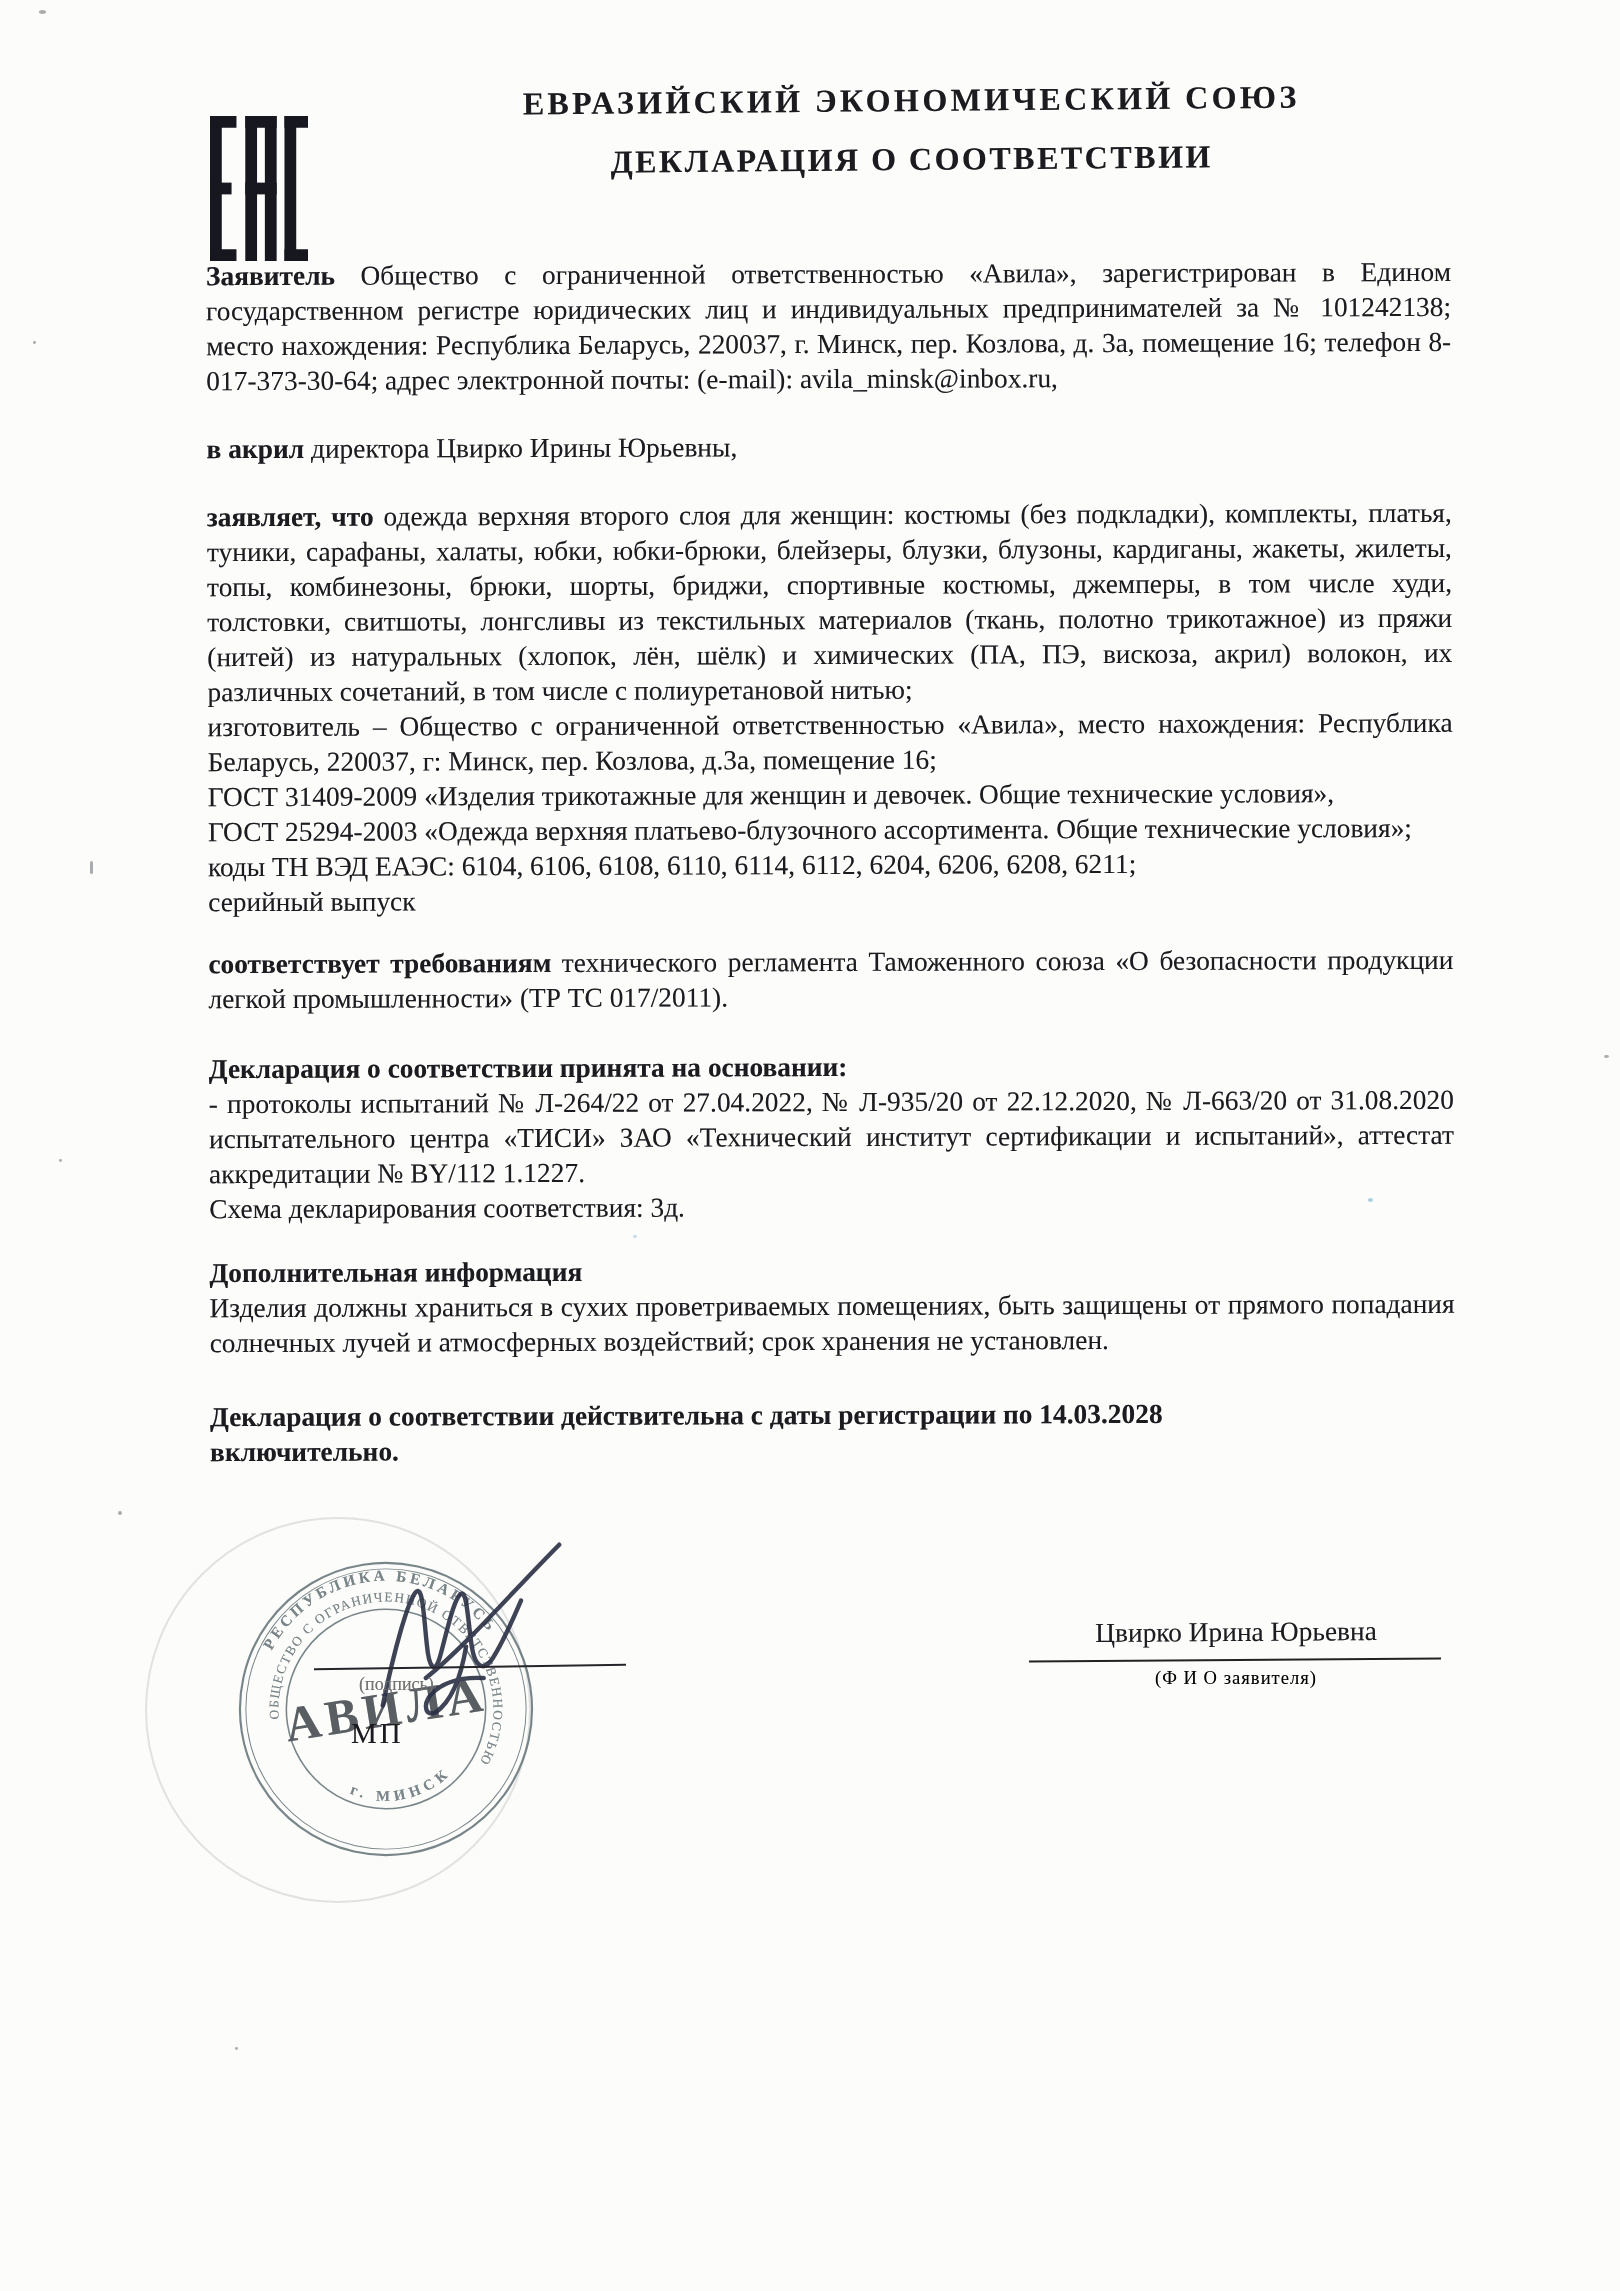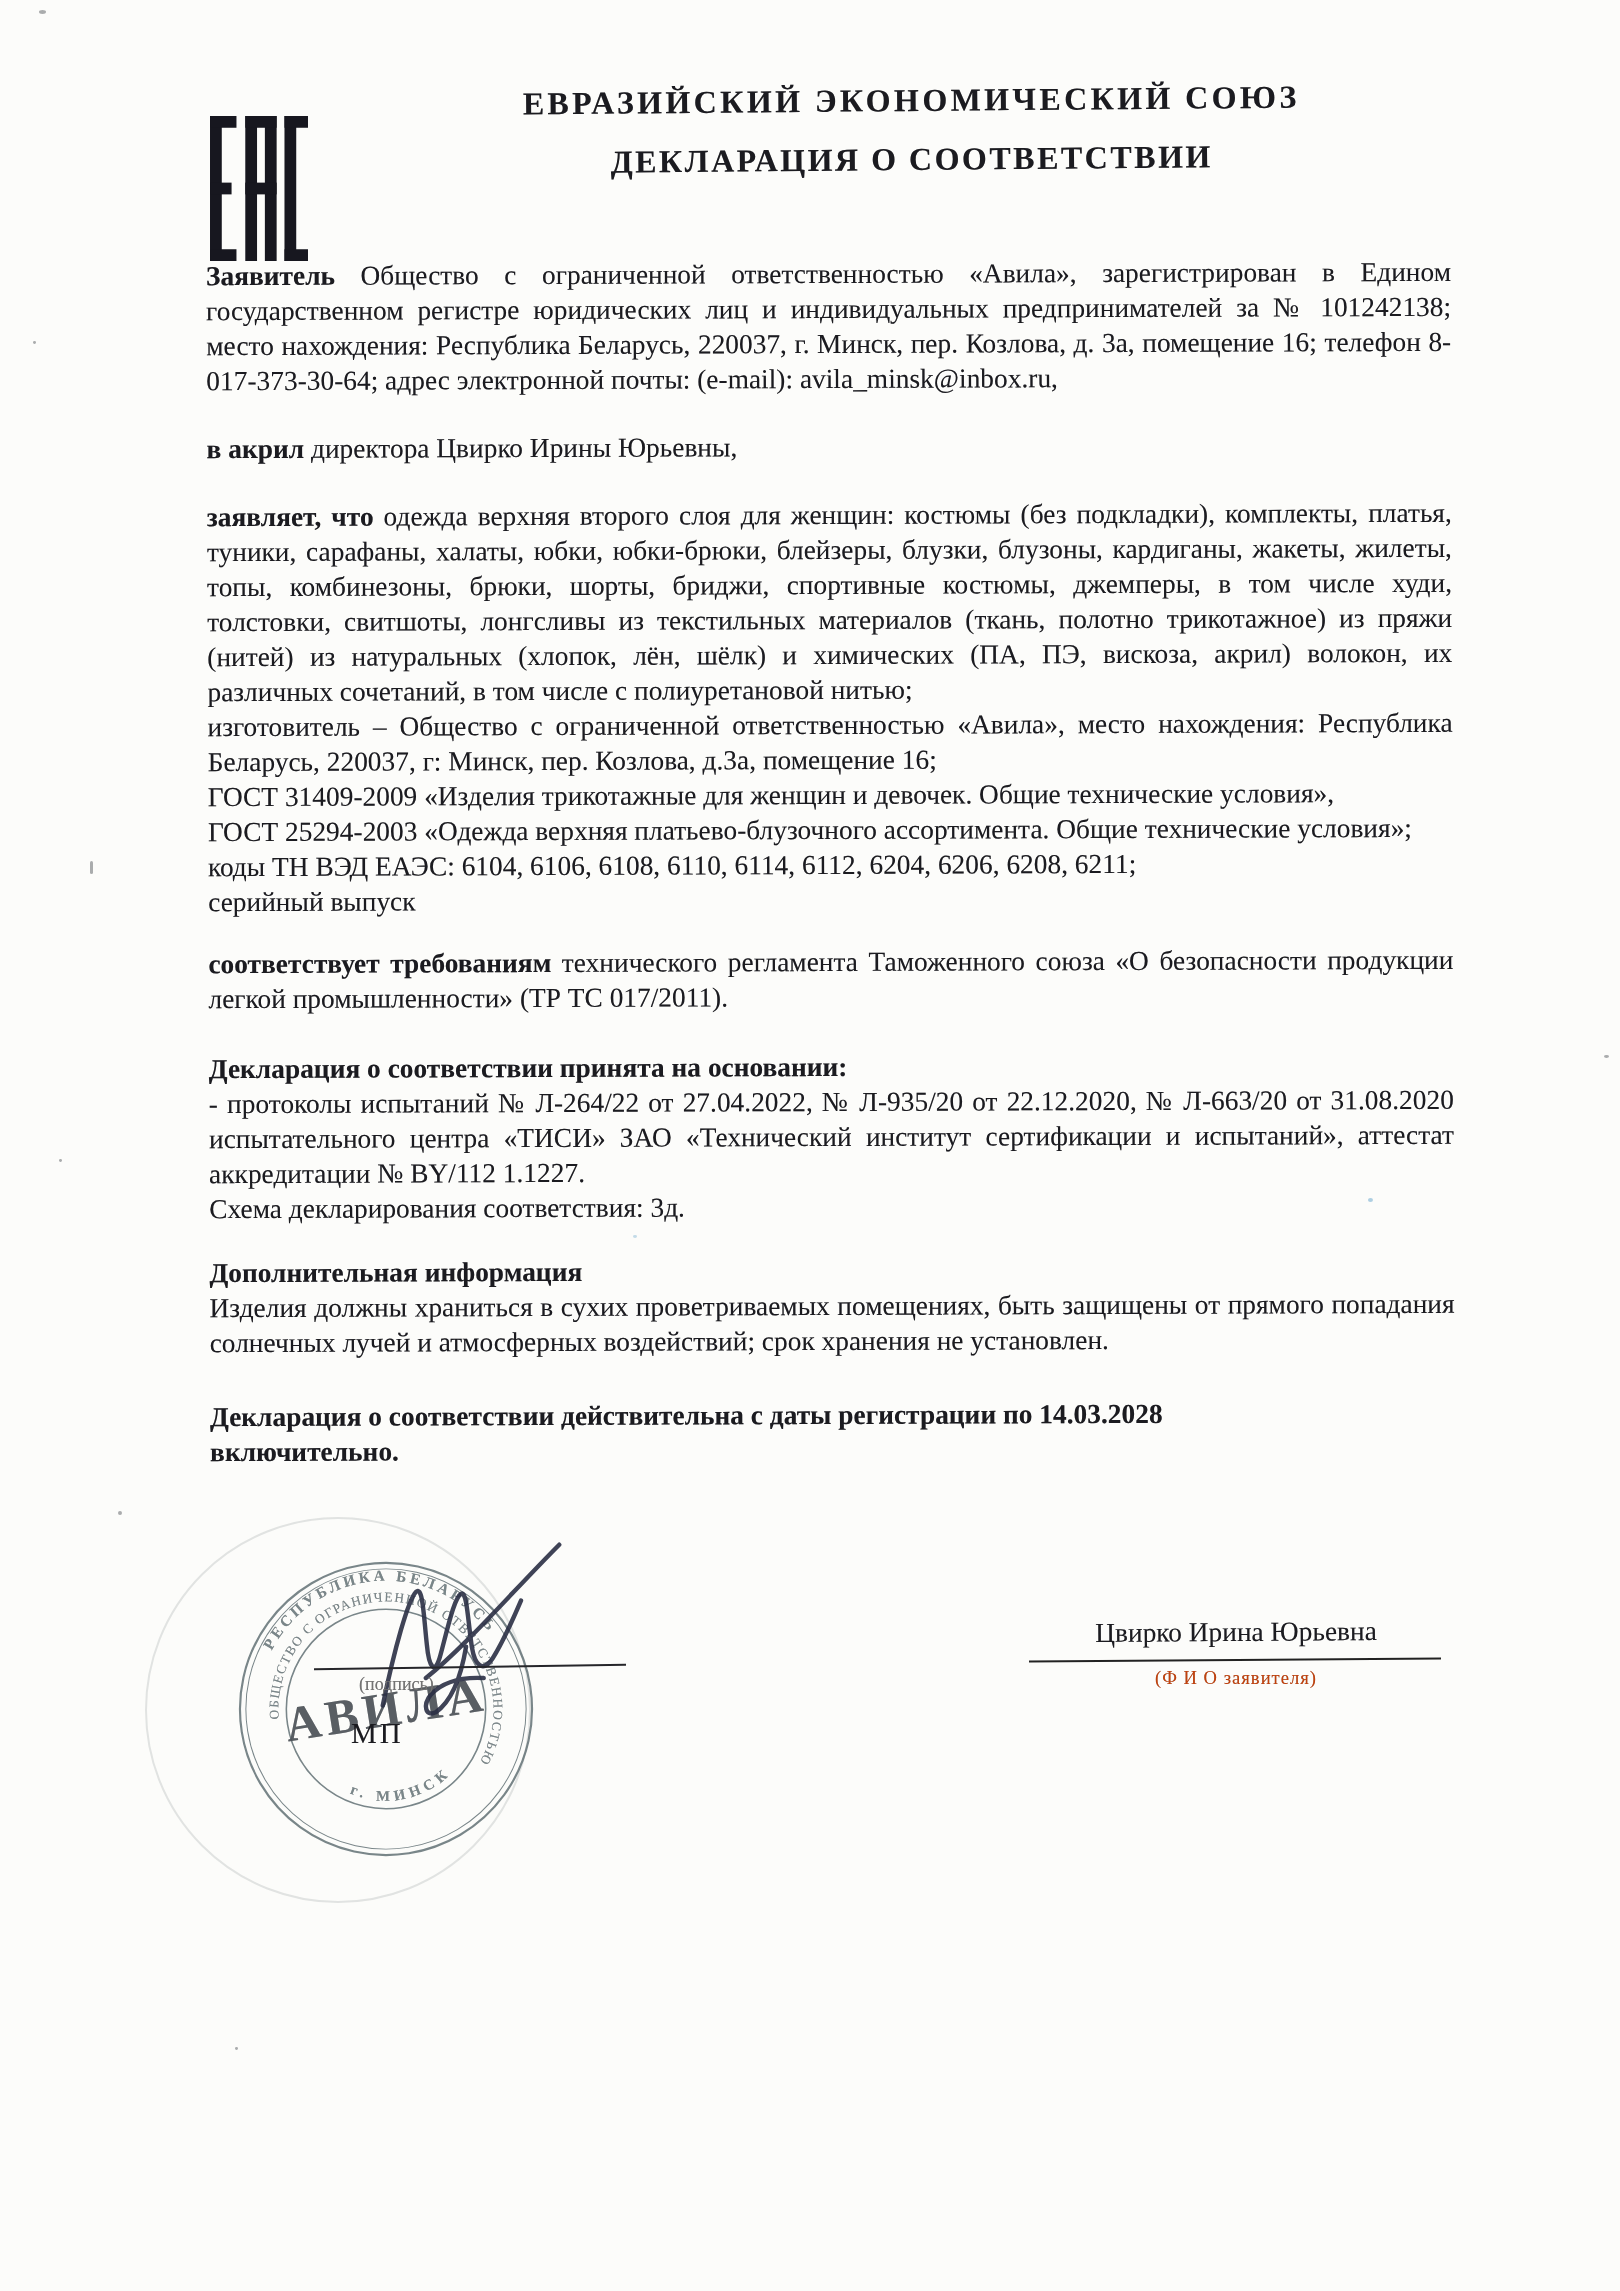--- a/index.html
+++ b/index.html
@@ -35,21 +35,21 @@
   .signature{position:absolute;left:365px;top:1529px;width:211px;height:201px;}
   .sig-line{position:absolute;left:314px;top:1666px;width:312px;height:2px;
     background:#26262a;transform:rotate(-0.8deg);}
   .sig-caption{position:absolute;left:359px;top:1674px;font-size:18px;color:#737373;}
   .mp-mark{position:absolute;left:321px;top:1717px;font-size:29px;letter-spacing:2.9px;margin-left:30px;}
   .fio-name{position:absolute;left:1031px;top:1617px;width:410px;text-align:center;
     font-size:27.4px;transform:rotate(-0.4deg);}
   .fio-line{position:absolute;left:1029px;top:1659px;width:412px;height:2px;
     background:#222;transform:rotate(-0.4deg);}
   .fio-caption{position:absolute;left:1031px;top:1667px;width:410px;text-align:center;
-    font-size:18.6px;color:#c2410c;letter-spacing:1px;}
+    font-size:18.6px;color:#000000;letter-spacing:1px;}
   
   .registration{position:absolute;left:208px;top:1837px;width:1255px;font-size:27.4px;}
   .registration div{line-height:41px;}
   .reg2{transform:rotate(-0.3deg);transform-origin:left bottom;}
   .reg3{transform:rotate(-0.55deg);transform-origin:left bottom;}
   
   .speck{position:absolute;border-radius:50%;background:rgba(70,75,80,.45);}
 </style>
 </head>
 <body>

